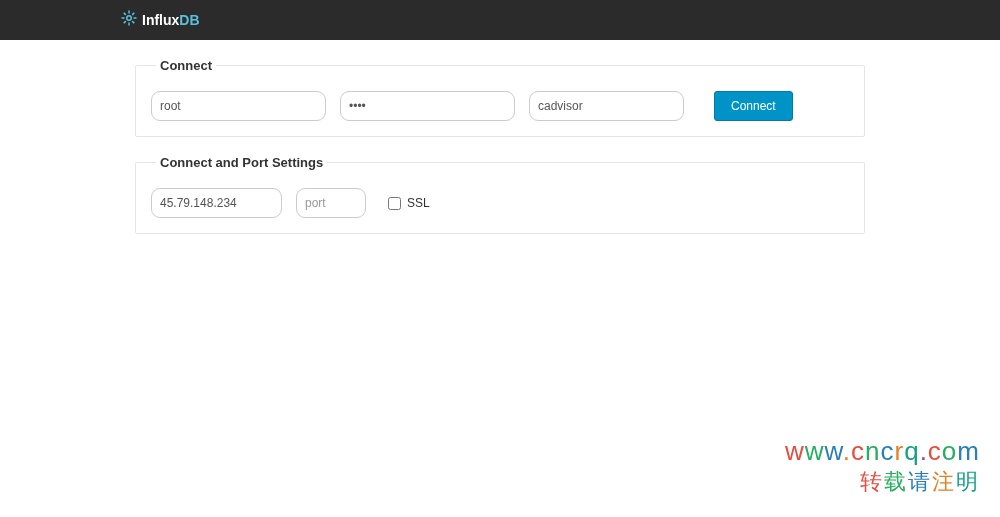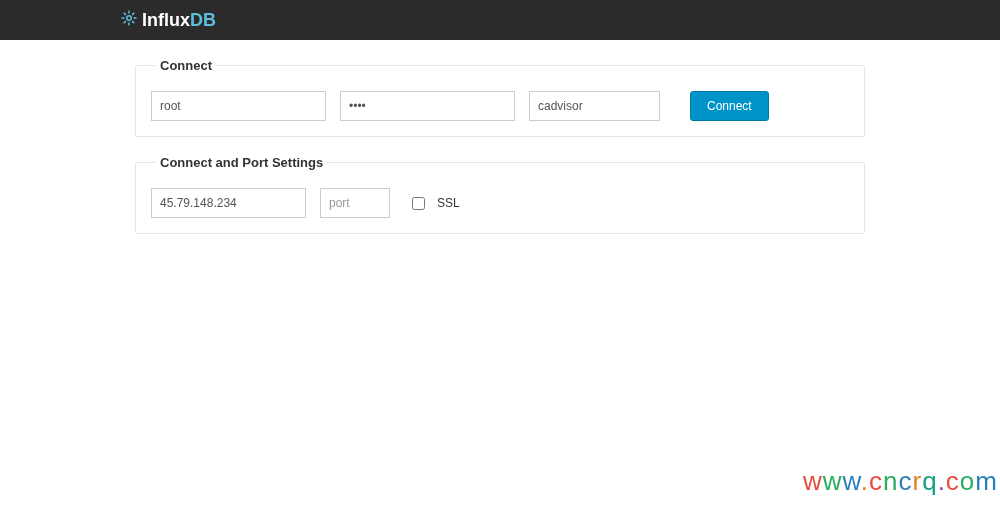--- a/index.html
+++ b/index.html
@@ -19,21 +19,21 @@
     .logo {
       display: flex;
       align-items: center;
       gap: 4px;
     }
     .logo-icon {
       color: #5bc0de;
       font-size: 16px;
     }
     .logo-text {
-      font-size: 18px;
+      font-size: 14px;
       font-weight: bold;
     }
     .logo-text .influx { color: #fff; }
     .logo-text .db { color: #5bc0de; }
     .container {
       max-width: 760px;
       margin: 0 auto;
       padding: 0 15px;
     }
     fieldset {
@@ -50,58 +50,58 @@
       margin-left: 5px;
       color: #333;
     }
     .form-row {
       display: flex;
       gap: 14px;
       align-items: center;
     }
     input[type="text"], input[type="password"] {
       border: 1px solid #ccc;
-      border-radius: 0;
+      border-radius: 9px;
       padding: 6px 8px;
       font-size: 12px;
       height: 30px;
       color: #555;
       background: #fff;
     }
     .input-user { width: 175px; }
     .input-pass { width: 175px; }
-    .input-db { width: 131px; }
-    .input-host { width: 155px; }
+    .input-db { width: 155px; }
+    .input-host { width: 131px; }
     .input-port { width: 70px; }
     input::placeholder { color: #999; }
     .btn-connect {
       background: #0093c8;
       color: #fff;
       border: 1px solid #007ba8;
       border-radius: 3px;
       padding: 6px 16px;
       font-size: 12px;
       cursor: pointer;
       height: 30px;
       margin-left: 16px;
     }
     .ssl-wrap {
       display: flex;
       align-items: center;
-      gap: 12px;
+      gap: 6px;
       margin-left: 8px;
     }
     .ssl-wrap label {
       font-size: 12px;
       color: #333;
     }
     .watermark {
       position: fixed;
       bottom: 20px;
-      right: 2px;
+      right: 20px;
       text-align: right;
       font-family: Arial, sans-serif;
       pointer-events: none;
     }
     .watermark .line1 {
       font-size: 26px;
       letter-spacing: 1px;
     }
     .watermark .line2 {
       font-size: 22px;
@@ -161,13 +161,16 @@
       </div>
     </div>
   </fieldset>
 
 </div>
 
 <div class="watermark">
   <div class="line1">
     <span class="c-red">w</span><span class="c-green">w</span><span class="c-blue">w</span><span class="c-orange">.</span><span class="c-red">c</span><span class="c-green">n</span><span class="c-blue">c</span><span class="c-orange">r</span><span class="c-teal">q</span><span class="c-purple">.</span><span class="c-red">c</span><span class="c-green">o</span><span class="c-blue">m</span>
   </div>
+  <div class="line2">
+    <span class="c-red">转</span><span class="c-green">载</span><span class="c-blue">请</span><span class="c-orange">注</span><span class="c-teal">明</span>
+  </div>
 </div>
 
 </body></html>

